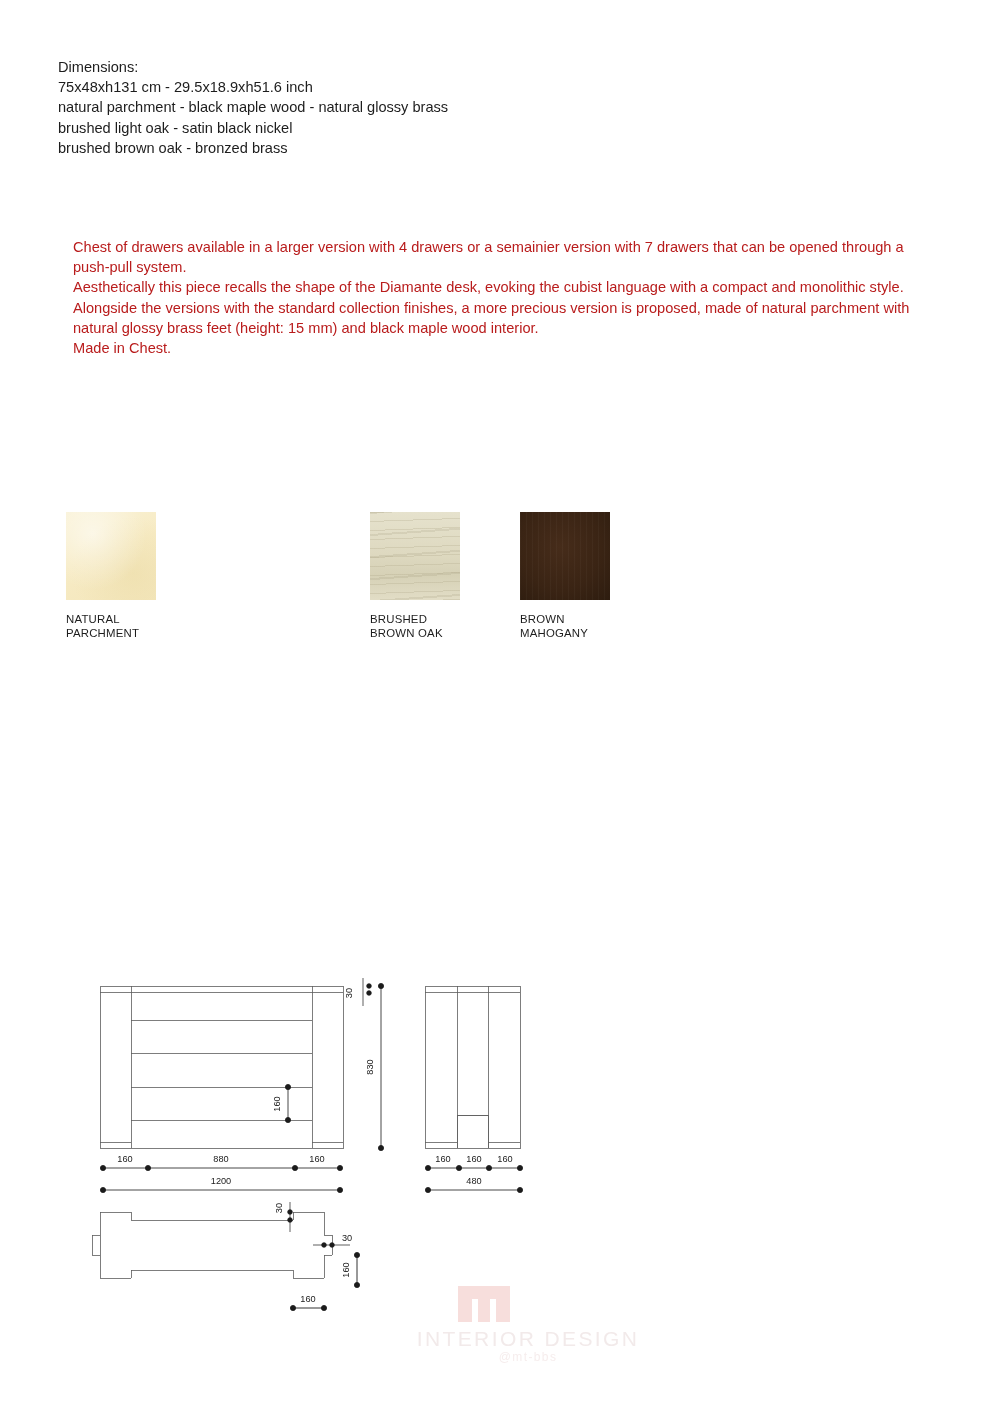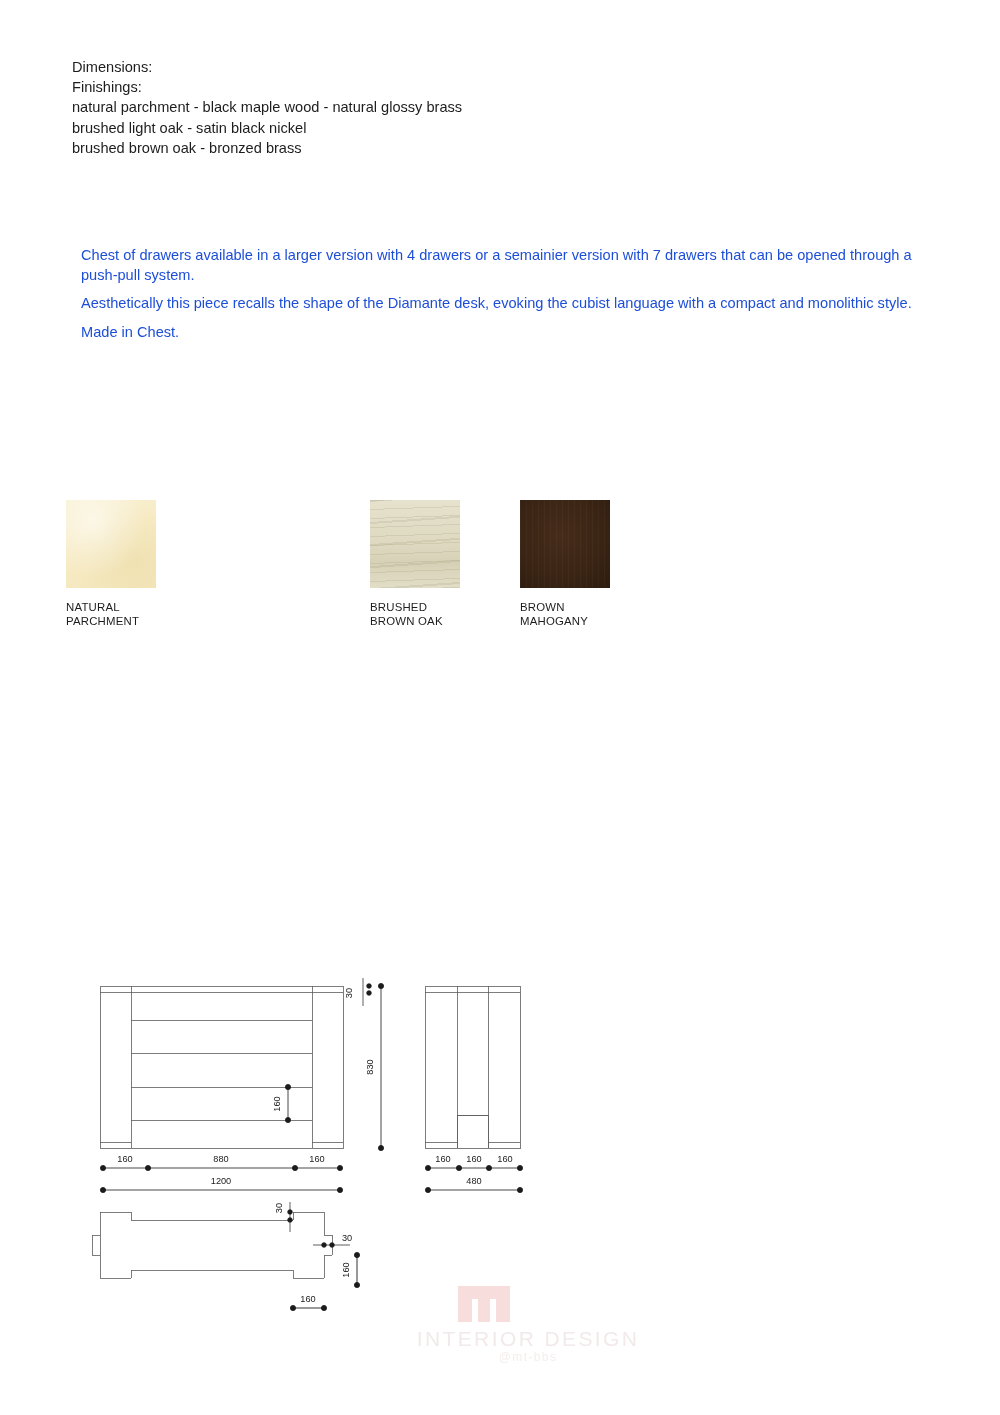--- a/index.html
+++ b/index.html
@@ -12,55 +12,55 @@
     height: 1415px;
     position: relative;
     font-family: "Liberation Sans", sans-serif;
     color: #1a1a1a;
     overflow: hidden;
   }
 
   
   #spec-block {
     position: absolute;
-    left: 72px;
+    left: 58px;
     top: 57px;
     width: 880px;
   }
   #spec-block .line {
     font-size: 14.6px;
     line-height: 20.2px;
     white-space: nowrap;
     color: #1d1d1d;
   }
 
   #description-block {
     position: absolute;
     left: 73px;
     top: 237px;
     width: 862px;
   }
   #description-block p {
-    margin: 8px;
+    margin: 0;
     font-size: 14.6px;
     line-height: 20.2px;
-    color: #1d4ed8;
+    color: #b91c1c;
   }
 
   
   #finishes {
     position: absolute;
     left: 66px;
     top: 500px;
     width: 620px;
     height: 130px;
   }
   .finish {
     position: absolute;
-    top: 0;
+    top: 12px;
     width: 104px;
   }
   .finish .chip {
     width: 90px;
     height: 88px;
     position: relative;
     overflow: hidden;
   }
   .finish .chip-label {
     margin-top: 13px;
@@ -126,29 +126,30 @@
     font-size: 12px;
     letter-spacing: 1.4px;
     color: #f6eded;
   }
 </style>
 </head>
 <body>
 
 <div id="spec-block">
   <div class="line">Dimensions:</div>
-  <div class="line">Finishings:</div>
+  <div class="line">75x48xh131 cm - 29.5x18.9xh51.6 inch</div>
   <div class="line">natural parchment - black maple wood - natural glossy brass</div>
   <div class="line">brushed light oak - satin black nickel</div>
   <div class="line">brushed brown oak - bronzed brass</div>
 </div>
 
 <div id="description-block">
   <p>Chest of drawers available in a larger version with 4 drawers or a semainier version with 7 drawers that can be opened through a push-pull system.</p>
   <p>Aesthetically this piece recalls the shape of the Diamante desk, evoking the cubist language with a compact and monolithic style.</p>
+  <p>Alongside the versions with the standard collection finishes, a more precious version is proposed, made of natural parchment with natural glossy brass feet (height: 15 mm) and black maple wood interior.</p>
   <p>Made in Chest.</p>
 </div>
 
 <div id="finishes">
 
   <div class="finish" style="left:0px">
     <div class="chip">
       <div class="grain" style="background:
              radial-gradient(ellipse at 30% 25%, rgba(255,255,255,.55), rgba(255,255,255,0) 60%),
              radial-gradient(ellipse at 75% 70%, rgba(233,216,160,.45), rgba(255,255,255,0) 65%),

